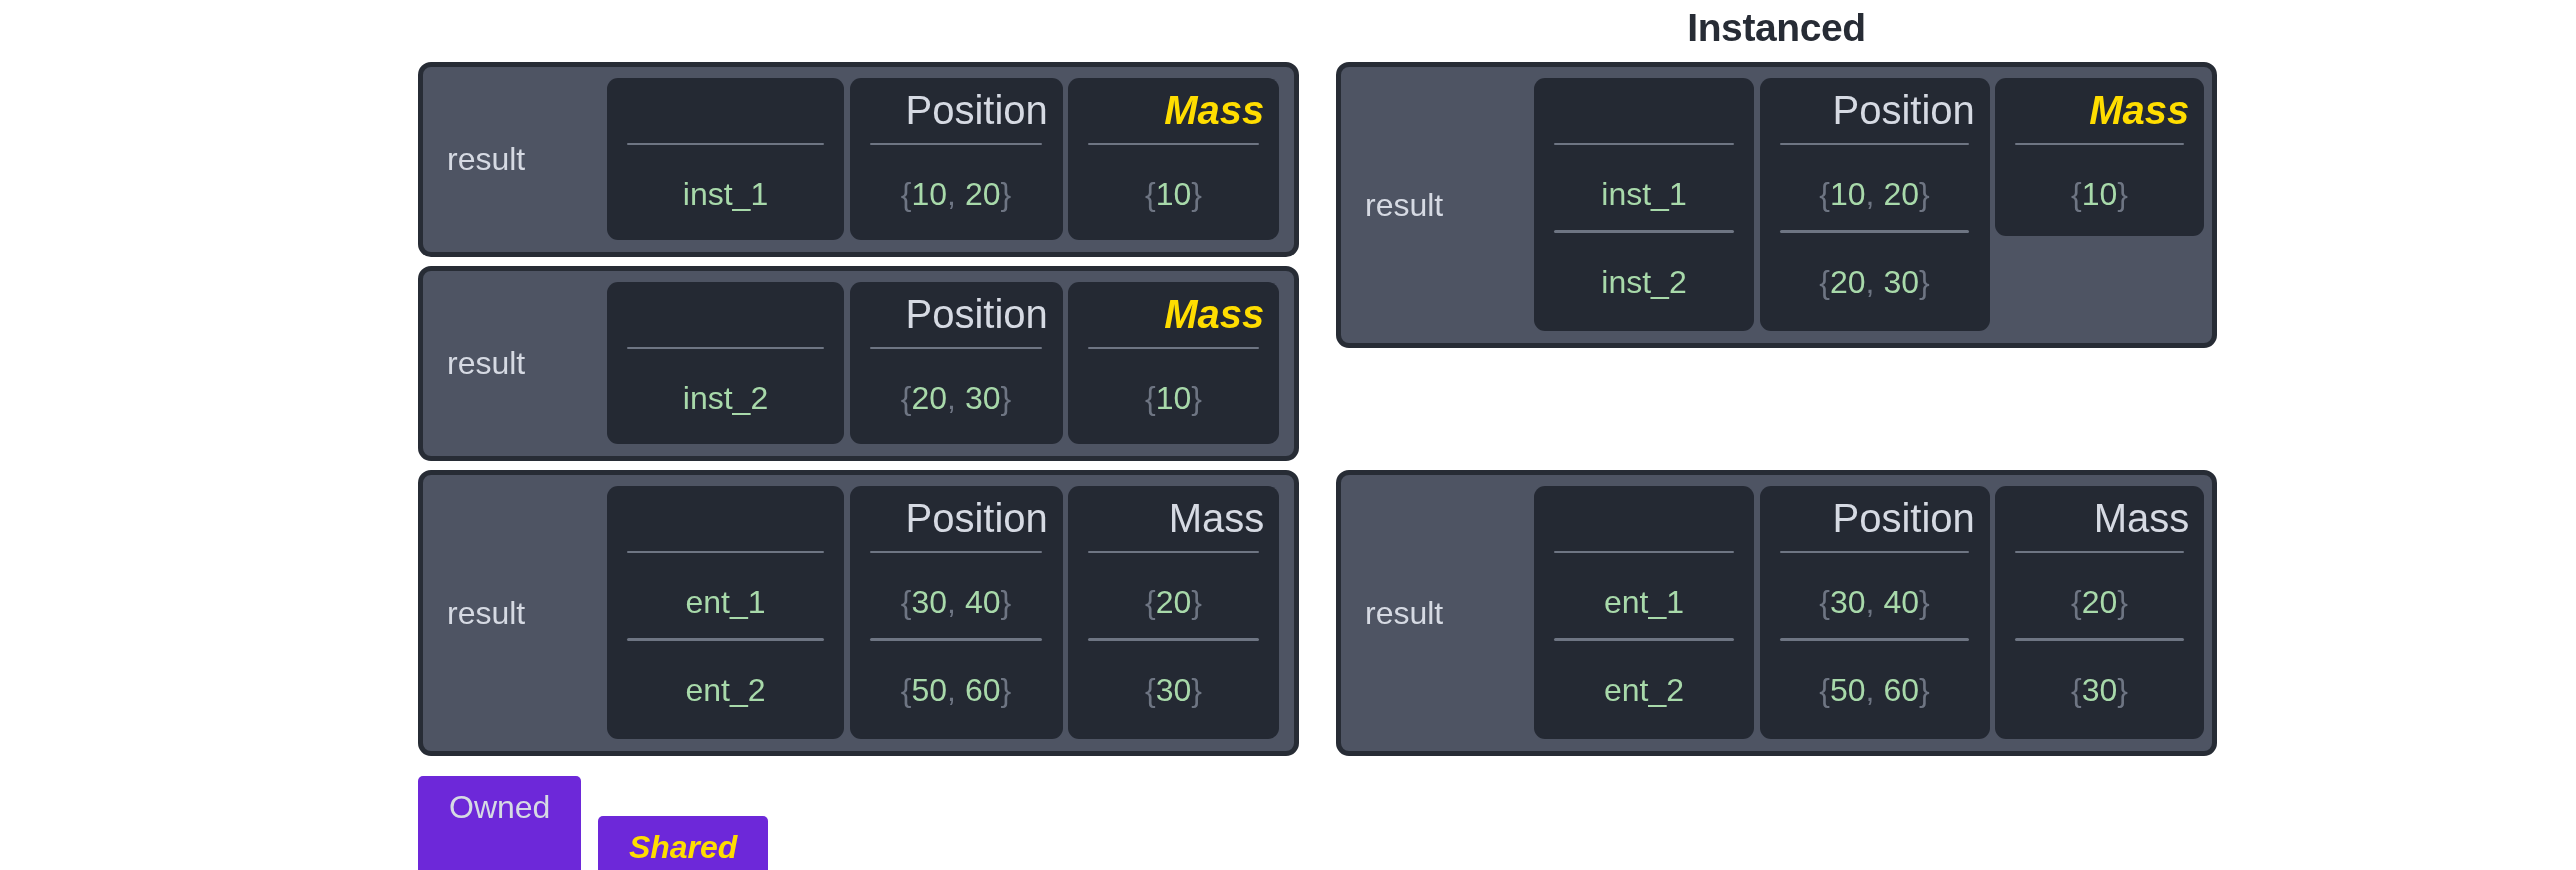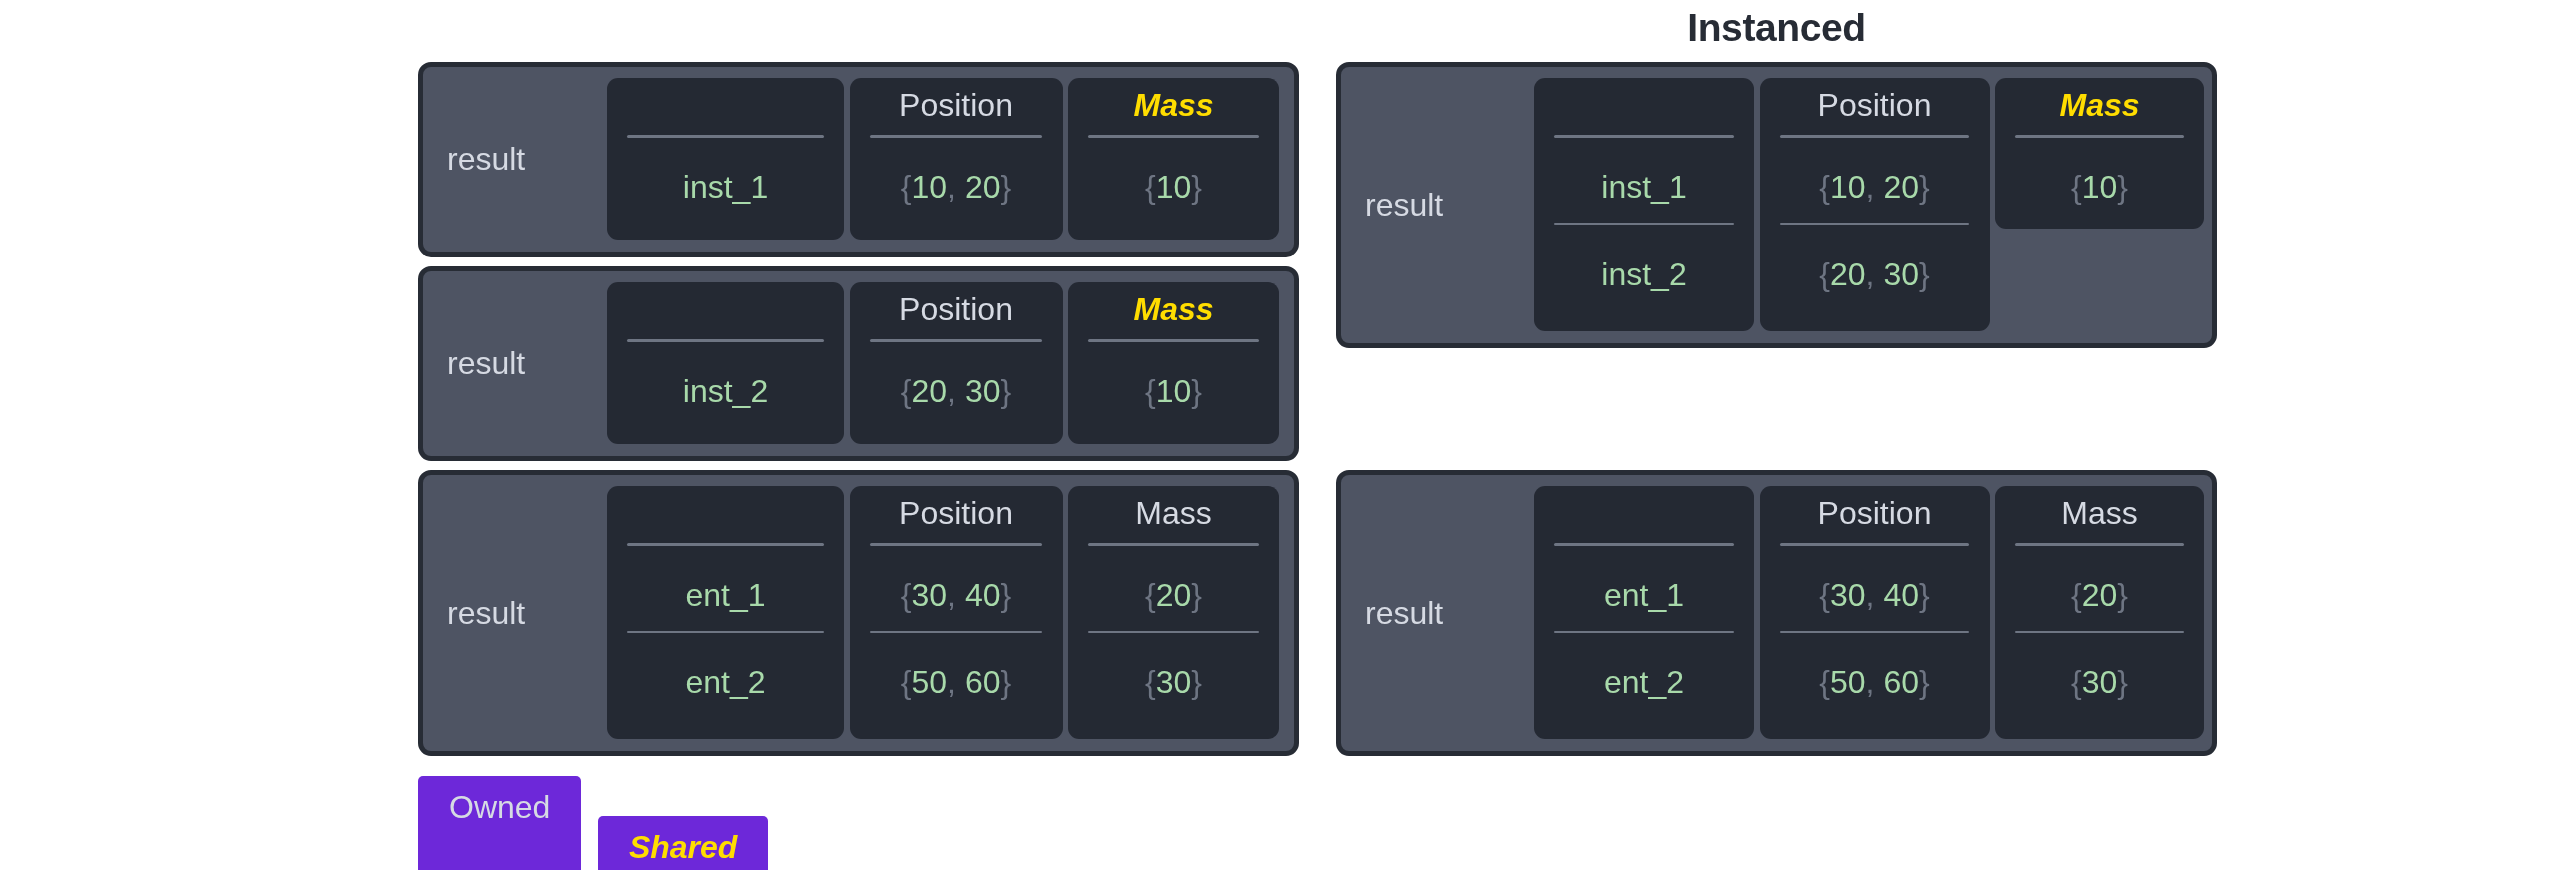--- a/index.html
+++ b/index.html
@@ -61,24 +61,24 @@
   
   .col{
     background:#242933;
     border-radius:11px;
     box-sizing:border-box;
     display:flex;
     flex-direction:column;
     padding:9.2px 14.7px 14.7px 14.7px;
   }
   .col-head{
-    font-size:32px;
+    font-size:40px;
     line-height:1.18;
     color:#d6dae3;
-    text-align:center;
+    text-align:right;
     white-space:nowrap;
     min-height:40px;
   }
   .col-head.shared{
     color:#ffdd00;
     font-style:italic;
     font-weight:bold;
   }
   .col-head.blank{color:transparent;}
   .rule{

